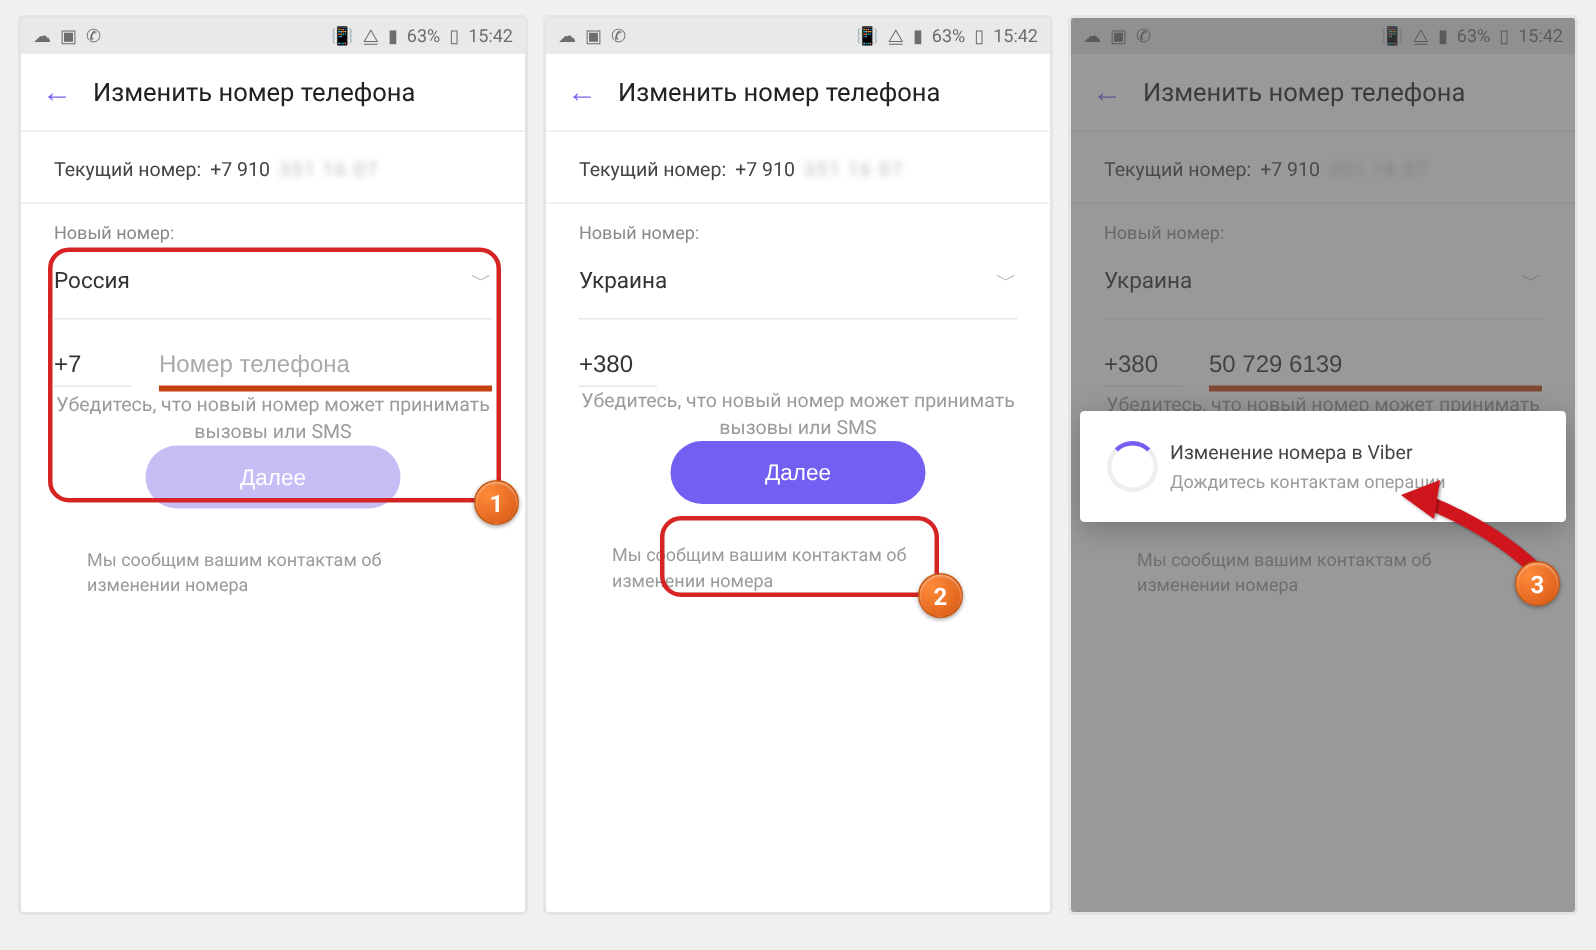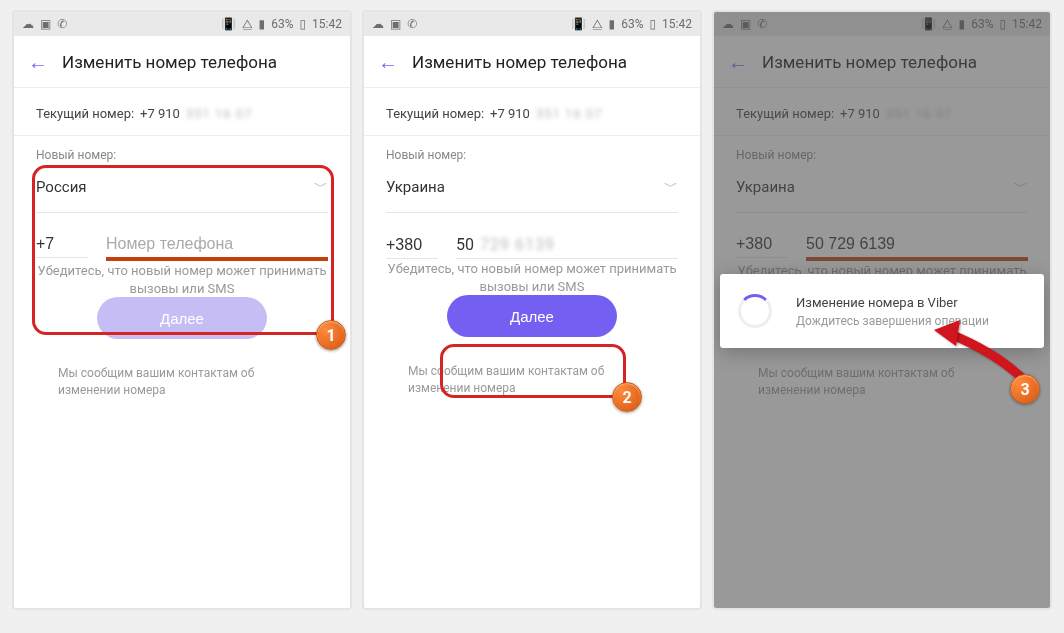--- a/index.html
+++ b/index.html
@@ -91,21 +91,21 @@
   .highlight-box {
     position: absolute; border: 3px solid #d62424; border-radius: 14px;
     pointer-events: none;
   }
   .dim-overlay {
     position: absolute; inset: 0; background: rgba(80,80,80,0.58);
   }
   .dialog {
     position: absolute; left: 6px; right: 6px; top: 262px;
     background: #fff; border-radius: 3px; box-shadow: 0 4px 20px rgba(0,0,0,.25);
-    padding: 20px 18px; display: flex; gap: 24px; align-items: center;
+    padding: 20px 18px; display: flex; gap: 8px; align-items: center;
   }
   .spinner {
     width: 34px; height: 34px; border: 3px solid #eee;
     border-top-color: #7360f2; border-radius: 50%;
   }
   .dialog-text .line1 { font-size: 13px; color: #444; margin-bottom: 4px; }
   .dialog-text .line2 { font-size: 12px; color: #9a9a9a; }
   .badge {
     position: absolute; width: 30px; height: 30px; border-radius: 50%;
     background: radial-gradient(circle at 30% 30%, #ff8a3a, #e2661e 70%, #b74c0f);
@@ -194,24 +194,20 @@
         <span class="blurred">351 16 07</span>
       </div>
       <div class="divider"></div>
       <div class="section-label">Новый номер:</div>
       <div class="country-select">
         <span>Украина</span>
         <span class="chevron">﹀</span>
       </div>
       <div class="phone-row">
         <input class="code-field" value="+380" style="">
-        <div class="num-display">
-          <span class="visible">50</span>
-          <span class="blurred">729 6139</span>
-        </div>
       </div>
       <div class="hint">Убедитесь, что новый номер может принимать вызовы или SMS</div>
       <button class="btn">Далее</button>
       <div class="note">Мы сообщим вашим контактам об изменении номера</div>
     </div>
     <div class="highlight-box" style="left:76px; top:332px; width:186px; height:54px;"></div>
     <div class="badge" style="left:248px; top:370px;">2</div>
   </div>
 
   <div class="phone">
@@ -252,21 +248,21 @@
       </div>
       <div class="hint">Убедитесь, что новый номер может принимать вызовы или SMS</div>
       <button class="btn">Далее</button>
       <div class="note">Мы сообщим вашим контактам об изменении номера</div>
     </div>
     <div class="dim-overlay"></div>
     <div class="dialog">
       <div class="spinner"></div>
       <div class="dialog-text">
         <div class="line1">Изменение номера в Viber</div>
-        <div class="line2">Дождитесь завершения операции</div>
+        <div class="line2">Дождитесь контактам операции</div>
       </div>
     </div>
     <svg class="arrow-svg" style="left:218px; top:308px; width:110px; height:80px;" viewBox="0 0 110 80">
       <defs>
           <filter id="ds">
             <feDropShadow dx="1" dy="1" stdDeviation="1" flood-opacity="0.4"></feDropShadow>
           </filter>
         </defs>
       <path d="M100,68 Q70,35 18,14" stroke="#d0121b" stroke-width="9" fill="none" filter="url(#ds)"></path>
       <polygon points="2,10 28,0 24,26" fill="#d0121b" filter="url(#ds)"></polygon>

